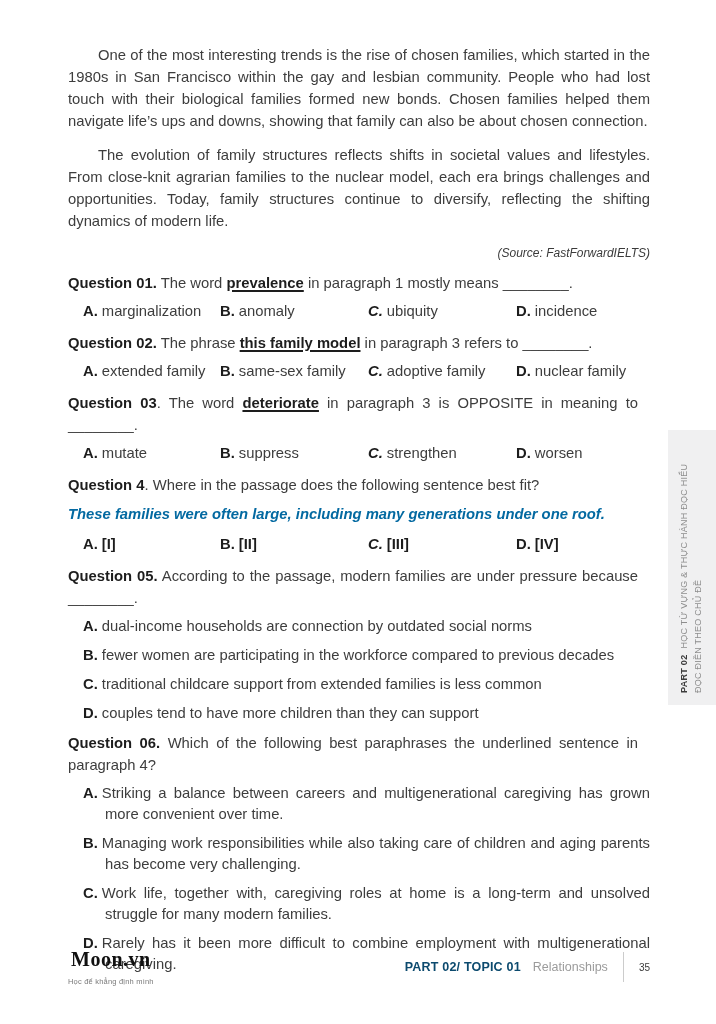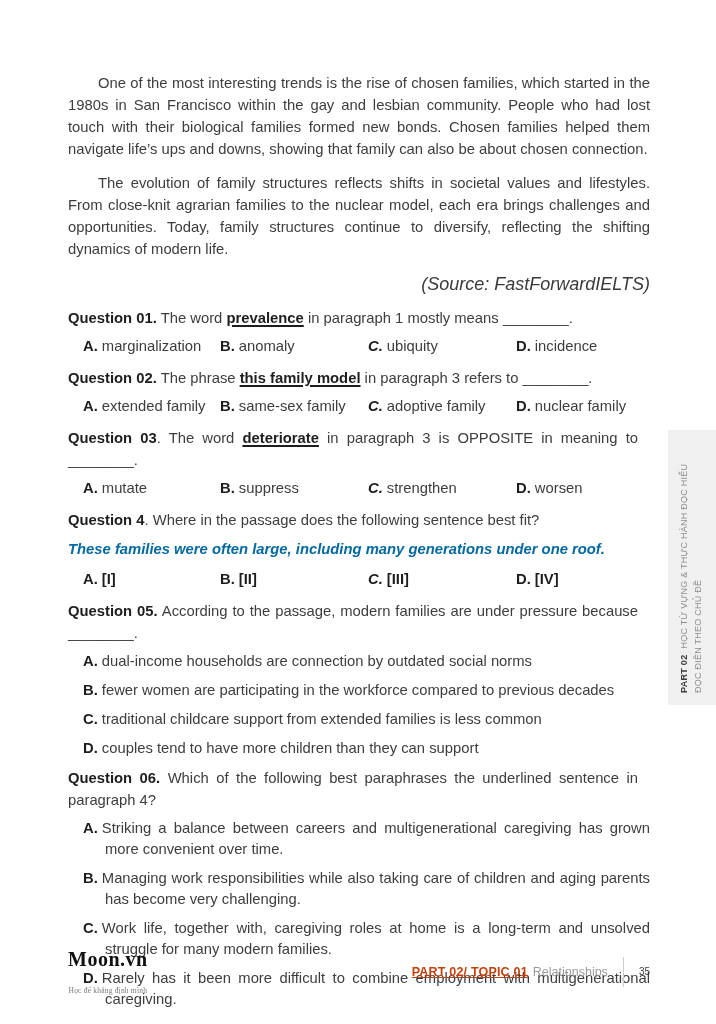--- a/index.html
+++ b/index.html
@@ -2,29 +2,29 @@
 <html><head>
 <meta charset="utf-8">
 <style>
   html, body { margin:0; padding:0; }
   body {
     width:716px; height:1024px; position:relative; overflow:hidden;
     background:#ffffff;
     font-family:"Liberation Sans", sans-serif;
     color:#3d3d3d;
   }
-  .content { position:absolute; left:68px; top:72px; width:582px; }
+  .content { position:absolute; left:68px; top:44px; width:582px; }
 
   
   .para {
     font-size:14.8px; line-height:22px; text-align:justify;
     text-indent:30px; margin:0 0 12px 0;
   }
   .source {
-    text-align:right; font-style:italic; font-size:18px;
+    text-align:right; font-style:italic; font-size:12px;
     margin:14px 0 12px 0; color:#3a3a3a;
   }
 
   
   .question { margin:0; }
   .q-stem {
     font-size:14.8px; line-height:22px; text-align:justify; margin:0 12px 7px 0;
   }
   .q-label { font-weight:bold; color:#1d1d1d; }
   .b { font-weight:bold; color:#1d1d1d; }
@@ -72,24 +72,24 @@
   
   .footer {
     position:absolute; left:68px; top:948px; width:582px;
     display:flex; justify-content:space-between; align-items:center;
   }
   .footer-left { display:inline-block; text-align:center; }
   .logo {
     font-family:Liberation Serif, serif; font-weight:bold;
     font-size:20px; color:#101010; letter-spacing:.5px; line-height:22px;
   }
-  .tagline { font-size:7.5px; color:#7a7a7a; margin-top:16px; letter-spacing:.2px;font-family:Liberation Serif, serif; }
+  .tagline { font-size:7.5px; color:#7a7a7a; margin-top:7px; letter-spacing:.2px; }
   .footer-right { display:flex; align-items:center; font-size:12.5px; }
-  .part { font-weight:bold; color:#c2410c; letter-spacing:.2px;text-decoration:underline; }
-  .topic { color:#9b9b9b; margin-left:5px; }
+  .part { font-weight:bold; color:#0c4a6e; letter-spacing:.2px; }
+  .topic { color:#9b9b9b; margin-left:12px; }
   .fdivider { width:1px; height:30px; background:#cccccc; margin:0 15px; }
   .pageno { font-size:10px; color:#3a3a3a;text-align:right; }
 </style>
 </head>
 <body>
 
 <div class="content">
   <div>
       <p class="para">One of the most interesting trends is the rise of chosen families, which started in the 1980s in San Francisco within the gay and lesbian community. People who had lost touch with their biological families formed new bonds. Chosen families helped them navigate life’s ups and downs, showing that family can also be about chosen connection.</p>
       <p class="para">The evolution of family structures reflects shifts in societal values and lifestyles. From close-knit agrarian families to the nuclear model, each era brings challenges and opportunities. Today, family structures continue to diversify, reflecting the shifting dynamics of modern life.</p>

